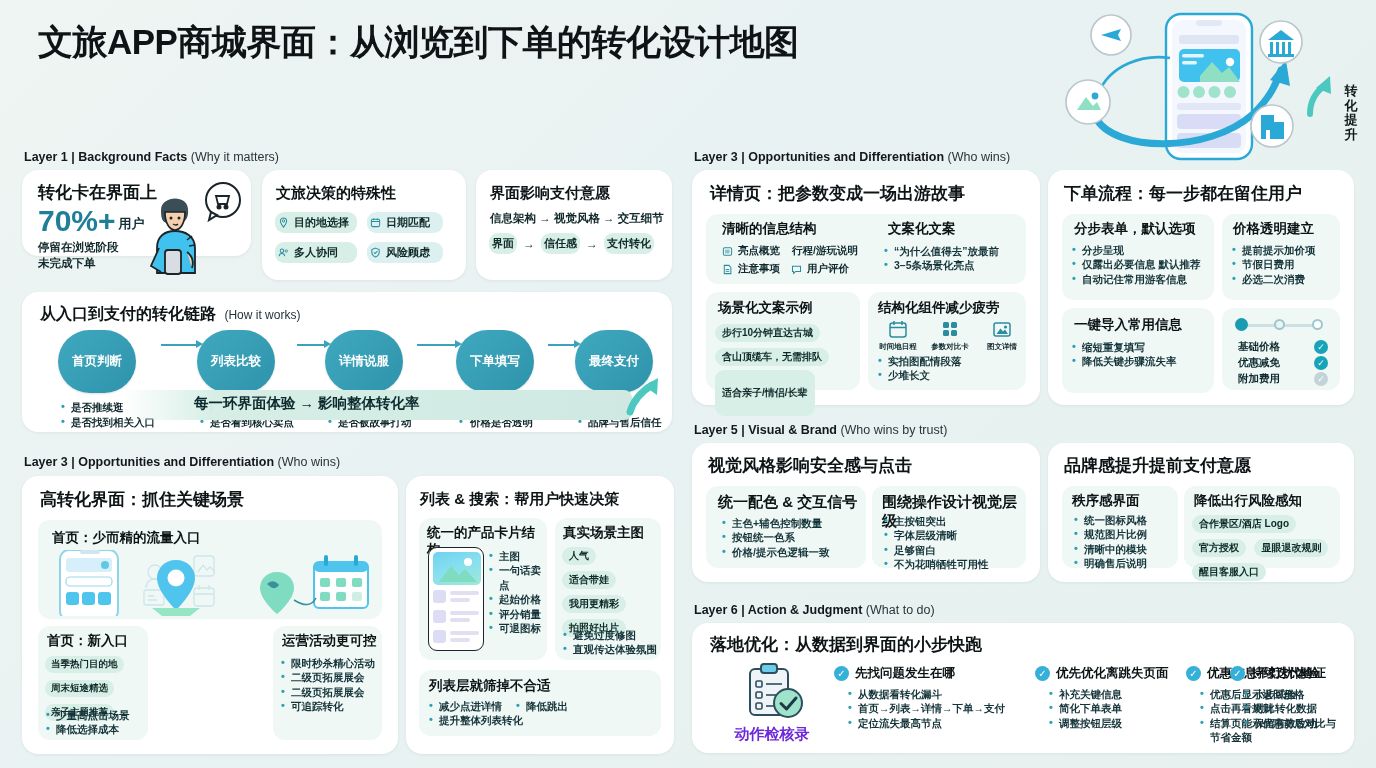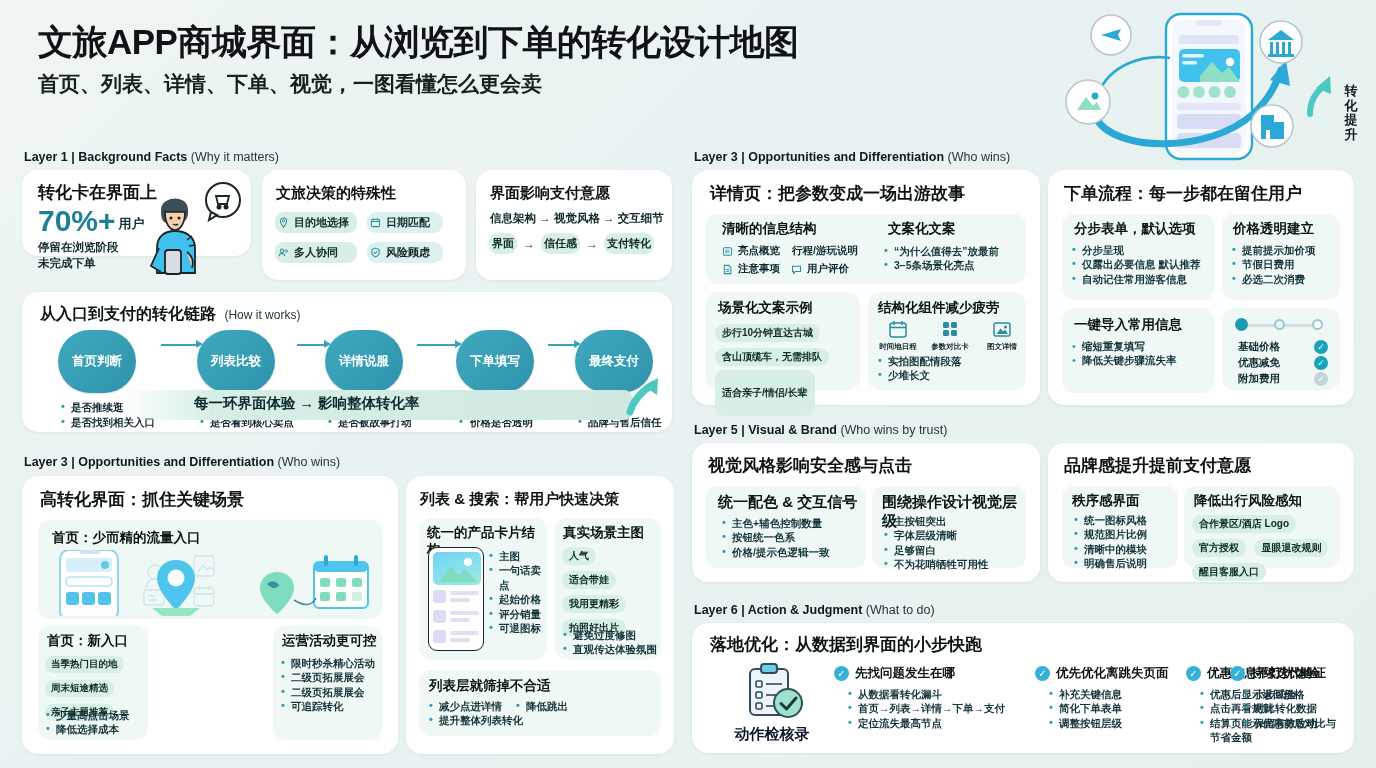--- a/index.html
+++ b/index.html
@@ -124,21 +124,20 @@
   .mock-line { background:#e0e0f2; border-radius:2px; height:4px; }
 
   .slider-track { position:absolute; height:3px; background:#cfe0e4; border-radius:2px; }
   .slider-dot { position:absolute; border-radius:50%; }
 </style>
 </head>
 <body>
 
 <div class="header">
   <div class="title">文旅APP商城界面：从浏览到下单的转化设计地图</div>
-  <div class="subtitle">首页、列表、详情、下单、视觉，一图看懂怎么更会卖</div>
 </div>
 
 <div class="hero">
   <svg width="320" height="160" viewBox="0 0 320 160">
 
     <rect x="118" y="12" width="86" height="145" rx="15" fill="#ffffff" stroke="#2ba9d6" stroke-width="2.4"></rect>
     <rect x="124" y="18" width="74" height="133" rx="11" fill="#f4f7fd"></rect>
     <rect x="148" y="18" width="26" height="6" rx="3" fill="#e2e9f5"></rect>
     <rect x="131" y="33" width="60" height="9" rx="3" fill="#dfe6f3"></rect>
     <rect x="131" y="47" width="61" height="33" rx="5" fill="#41c2ee"></rect>
@@ -562,21 +561,21 @@
 
   <div class="subcard pale" style="position:absolute; left:174px; top:44px; width:118px; height:86px;">
     <div class="sub-title" style="position:absolute; left:11px; top:7px;">价格透明建立</div>
     <ul class="bul tight" style="position:absolute; left:10px; top:29px;">
       <li>提前提示加价项</li>
       <li>节假日费用</li>
       <li>必选二次消费</li>
     </ul>
   </div>
 
-  <div class="subcard pale" style="position:absolute; left:14px; top:138px; width:152px; height:85px;font-family:Liberation Serif, serif;">
+  <div class="subcard pale" style="position:absolute; left:14px; top:138px; width:152px; height:85px;">
     <div class="sub-title" style="position:absolute; left:12px; top:9px;">一键导入常用信息</div>
     <ul class="bul tight" style="position:absolute; left:10px; top:32px;">
       <li>缩短重复填写</li>
       <li>降低关键步骤流失率</li>
     </ul>
   </div>
 
   <div class="subcard pale" style="position:absolute; left:174px; top:138px; width:118px; height:82px;">
     <div class="slider-track" style="left:18px; top:16px; width:82px;"></div>
     <div class="slider-dot" style="left:13px; top:10px; width:13px; height:13px; background:#1a9bb2;"></div>
@@ -662,21 +661,21 @@
         <rect x="20" y="18" width="6" height="6" rx="1.3"></rect>
           <path d="M30 21h16"></path>
         <rect x="20" y="29" width="6" height="6" rx="1.3"></rect>
           <path d="M30 32h16"></path>
         <rect x="20" y="40" width="6" height="6" rx="1.3"></rect>
           <path d="M30 43h12"></path>
       </g>
       <circle cx="52" cy="40" r="14" fill="#9fe3cb" stroke="#2d4e5c" stroke-width="2"></circle>
       <path d="M45 40.5 L50.5 46 L60 35" fill="none" stroke="#1d3944" stroke-width="3" stroke-linecap="round" stroke-linejoin="round"></path>
     </svg>
-    <div style="font-size:15px; font-weight:900; color:#0f172a; margin-top:2px;">动作检核录</div>
+    <div style="font-size:15px; font-weight:900; color:#6d28d9; margin-top:2px;">动作检核录</div>
   </div>
 
   <div style="position:absolute; left:142px; top:42px; width:196px;">
     <div class="colhead">
       <span class="tick blue">✓</span>
       <span>先找问题发生在哪</span>
     </div>
     <ul class="bul tight" style="margin-top:5px; margin-left:14px;">
       <li>从数据看转化漏斗</li>
       <li>首页→列表→详情→下单→支付</li>

